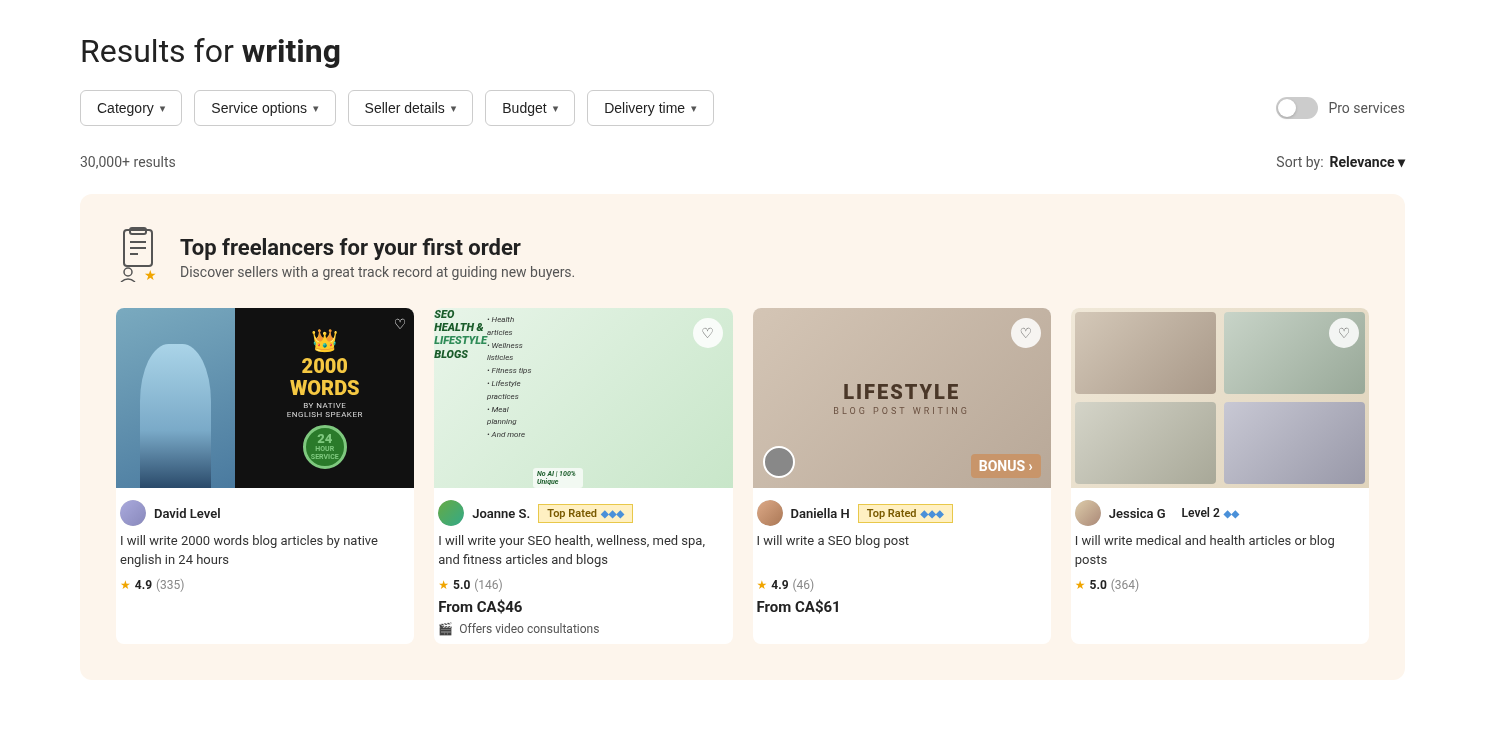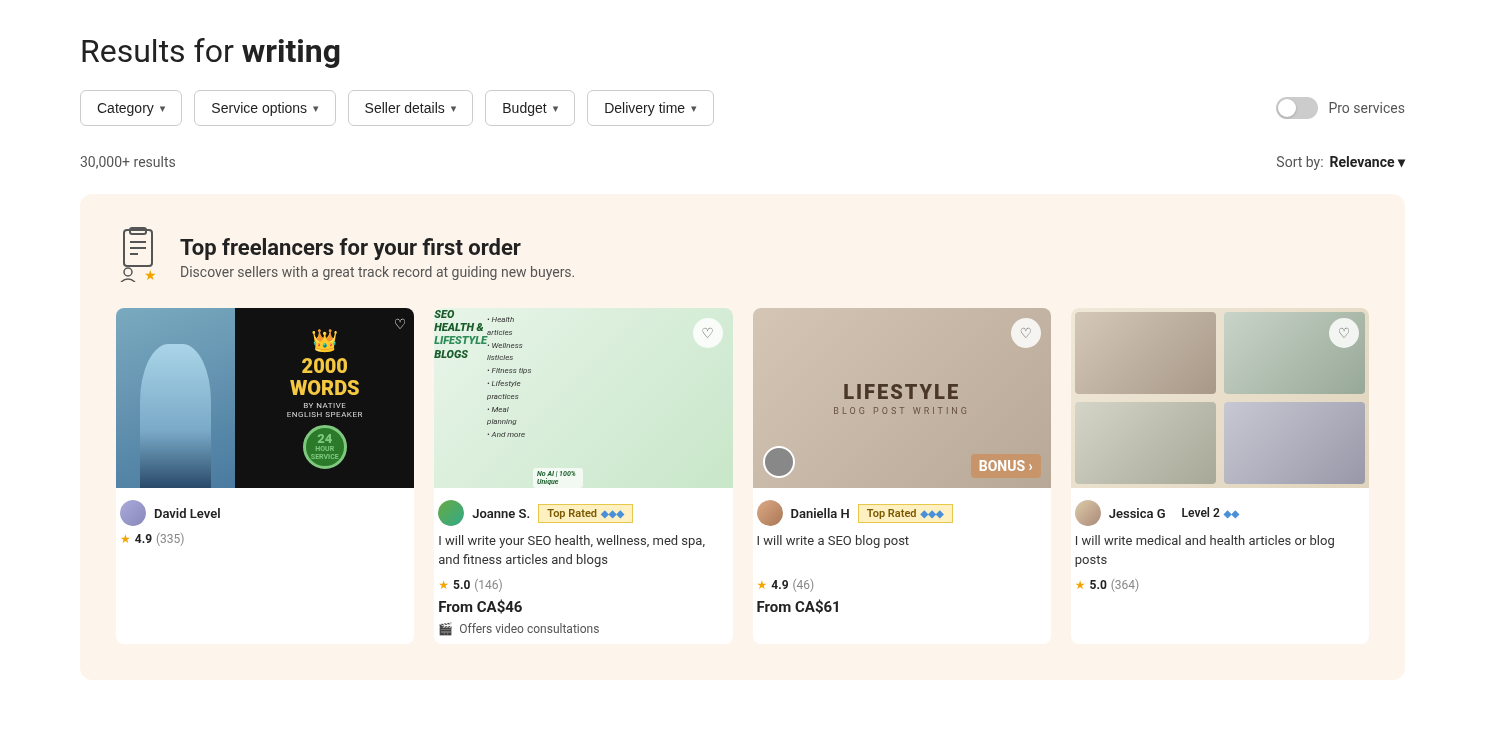--- a/index.html
+++ b/index.html
@@ -593,20 +593,21 @@
           </div>
           <div class="img1-heart">♡</div>
         </div>
         <div class="card-body">
           <div class="seller-row">
             <div class="seller-avatar">
               <div style="width:100%;height:100%;background:linear-gradient(135deg,#aad,#88b);border-radius:50%;"></div>
             </div>
             <span class="seller-name">David Level</span>
           </div>
+          <div class="card-title">I will write 2000 words blog articles by native english in 24 hours</div>
           <div class="rating-row">
             <span class="star-icon">★</span>
             <span class="rating-value">4.9</span>
             <span class="rating-count">(335)</span>
           </div>
         </div>
       </div>
 
       <div class="card">
         <div class="card-image-wrapper">

